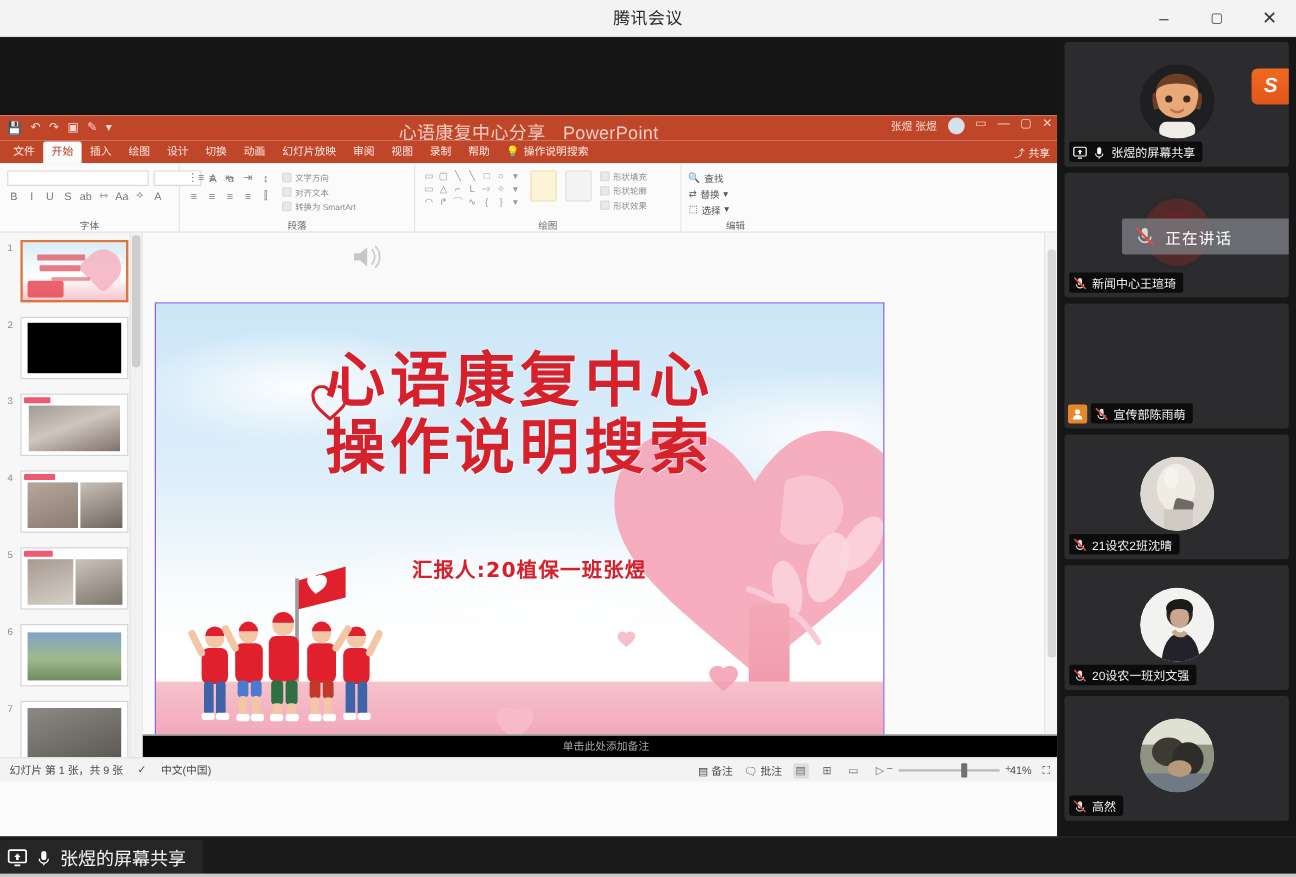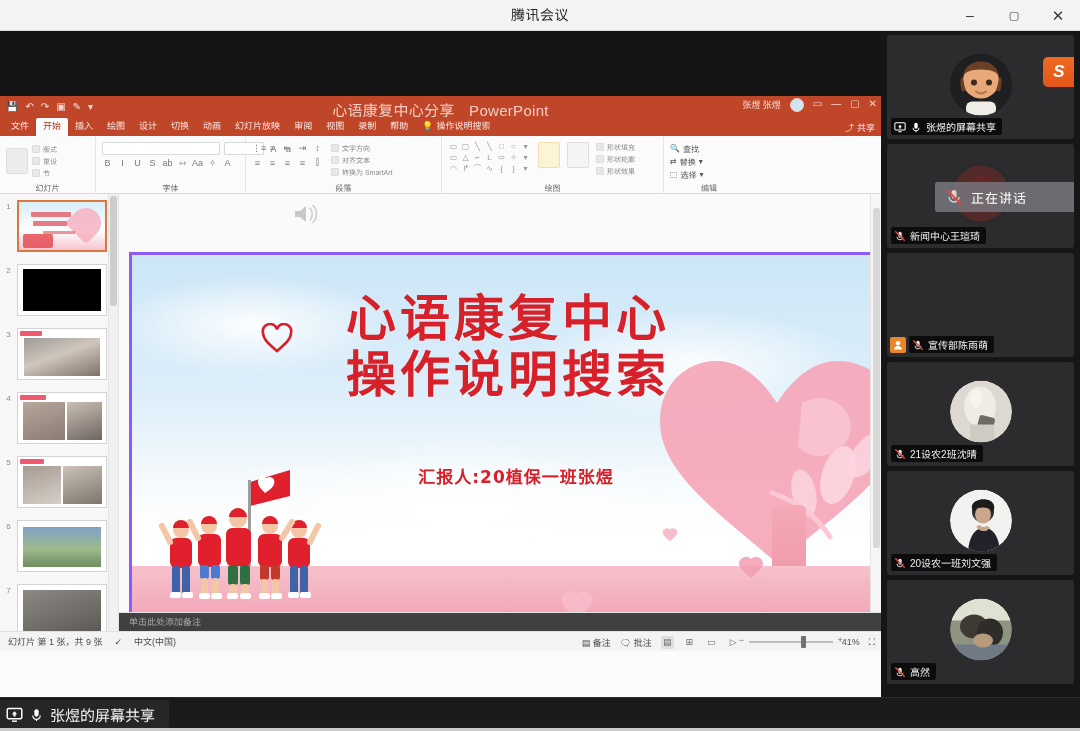--- a/index.html
+++ b/index.html
@@ -171,23 +171,23 @@
   }
 
   #slidepane {
     position: relative; flex: 1; height: 437px; background: #fafafa;
   }
   #speaker-icon {
     position: absolute; left: 173px; top: 8px;
     width: 30px; height: 24px; opacity: .45;
   }
   #slide {
-    position: absolute; left: 10px; top: 58px; width: 758px; height: 363px;
+    position: absolute; left: 10px; top: 58px; width: 608px; height: 363px;
     background: #e9f4fb; overflow: hidden;
-    border: 3px solid #8b5cf6;
+    border: 1px solid #8b5cf6;
   }
   #pane-vscroll {
     position: absolute; right: 0; top: 0; width: 11px; height: 437px; background: #f5f5f5;
     border-left: 1px solid #e6e6e6;
   }
   #pane-vscroll .sbar2 {
     position: absolute; left: 2px; top: 14px; width: 7px; height: 340px;
     background: #d7d7d7; border-radius: 3px;
   }
   #pane-hscroll {
@@ -244,22 +244,22 @@
     position: absolute; left: 16px; right: 0; top: 208px;
     text-align: center; font-size: 17px; font-weight: bold;
     color: #d6202a; letter-spacing: 1px;
     font-family: "DejaVu Sans", sans-serif;
   }
   .volunteers { position: absolute; left: 22px; bottom: 8px; width: 200px; height: 140px; }
 
   
   #notes {
     position: absolute; left: 119px; bottom: 0; width: 762px; height: 19px;
-    background: #404040; border-top: 1px solid #e4e4e4;
-    font-size: 9px; color: #a7a7a7; line-height: 19px; padding-left: 10px;
+    background: #000000; border-top: 1px solid #e4e4e4;
+    font-size: 9px; color: #a7a7a7; line-height: 19px; padding-left: 10px; text-align: center;
   }
 
   
   #ppt-status {
     position: relative; width: 881px; height: 20px; background: #f3f3f3;
     border-top: 1px solid #e0e0e0;
     display: flex; align-items: center;
     font-size: 9px; color: #4b4b4b;
   }
   #ppt-status .st-left { display: flex; align-items: center; gap: 12px; padding-left: 8px; }
@@ -396,40 +396,20 @@
         </div>
         <div class="share-btn">
           <span>⤴</span>
           <span>共享</span>
         </div>
       </div>
 
       <div id="ppt-ribbon">
 
 
-        <div class="rgroup" style="width:96px">
-          <div class="gbody">
-            <div class="gicon lg"></div>
-            <div class="gminiRow">
-              <div class="mi">
-                  <span class="gsq"></span>
-                  <span>版式</span>
-                </div>
-              <div class="mi">
-                  <span class="gsq"></span>
-                  <span>重设</span>
-                </div>
-              <div class="mi">
-                  <span class="gsq"></span>
-                  <span>节</span>
-                </div>
-            </div>
-          </div>
-          <div class="glabel">幻灯片</div>
-        </div>
 
         <div class="rgroup" style="width:150px">
           <div class="gbody" style="flex-direction:column;align-items:flex-start;gap:3px;padding-top:4px">
             <div class="ftrow">
               <div class="fontbox"></div>
               <div class="fontbox sm"></div>
               <span class="fbtn">A</span>
               <span class="fbtn">a</span>
             </div>
             <div class="ftrow">

